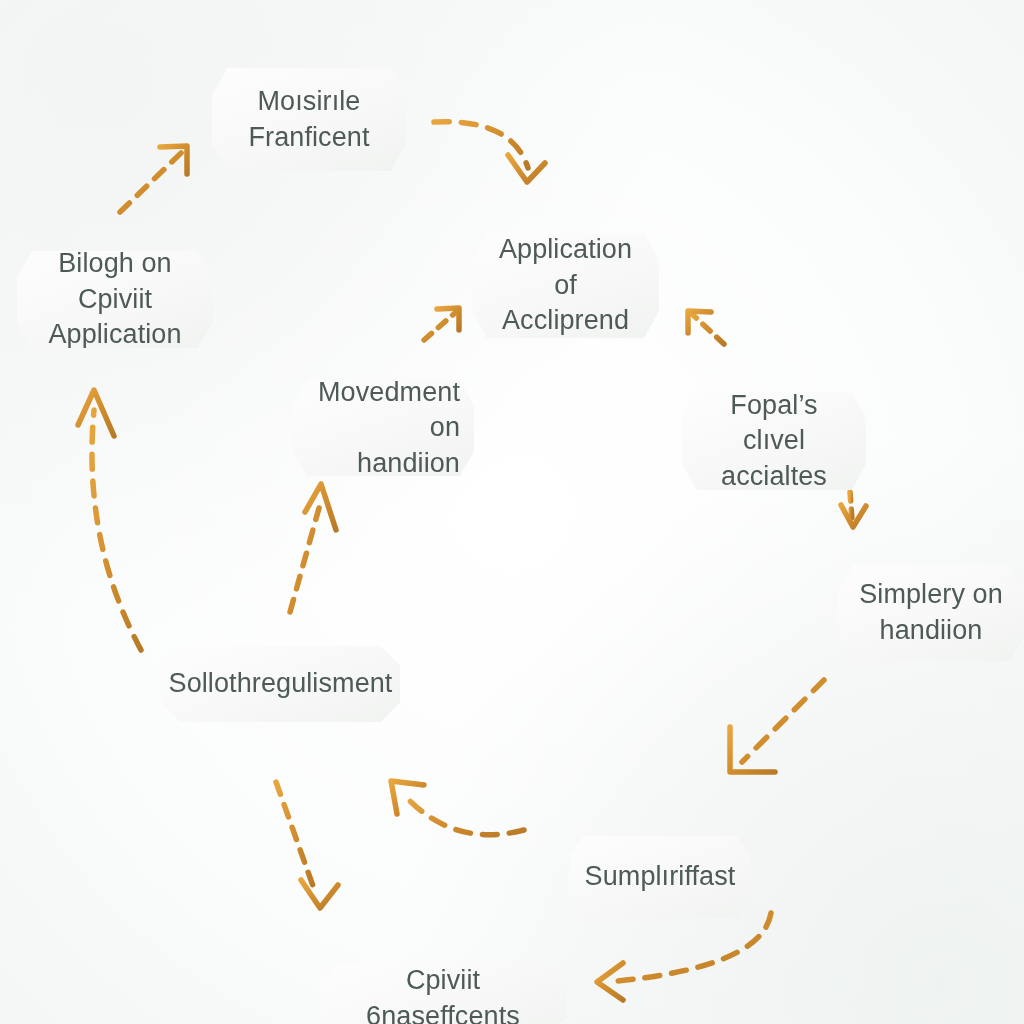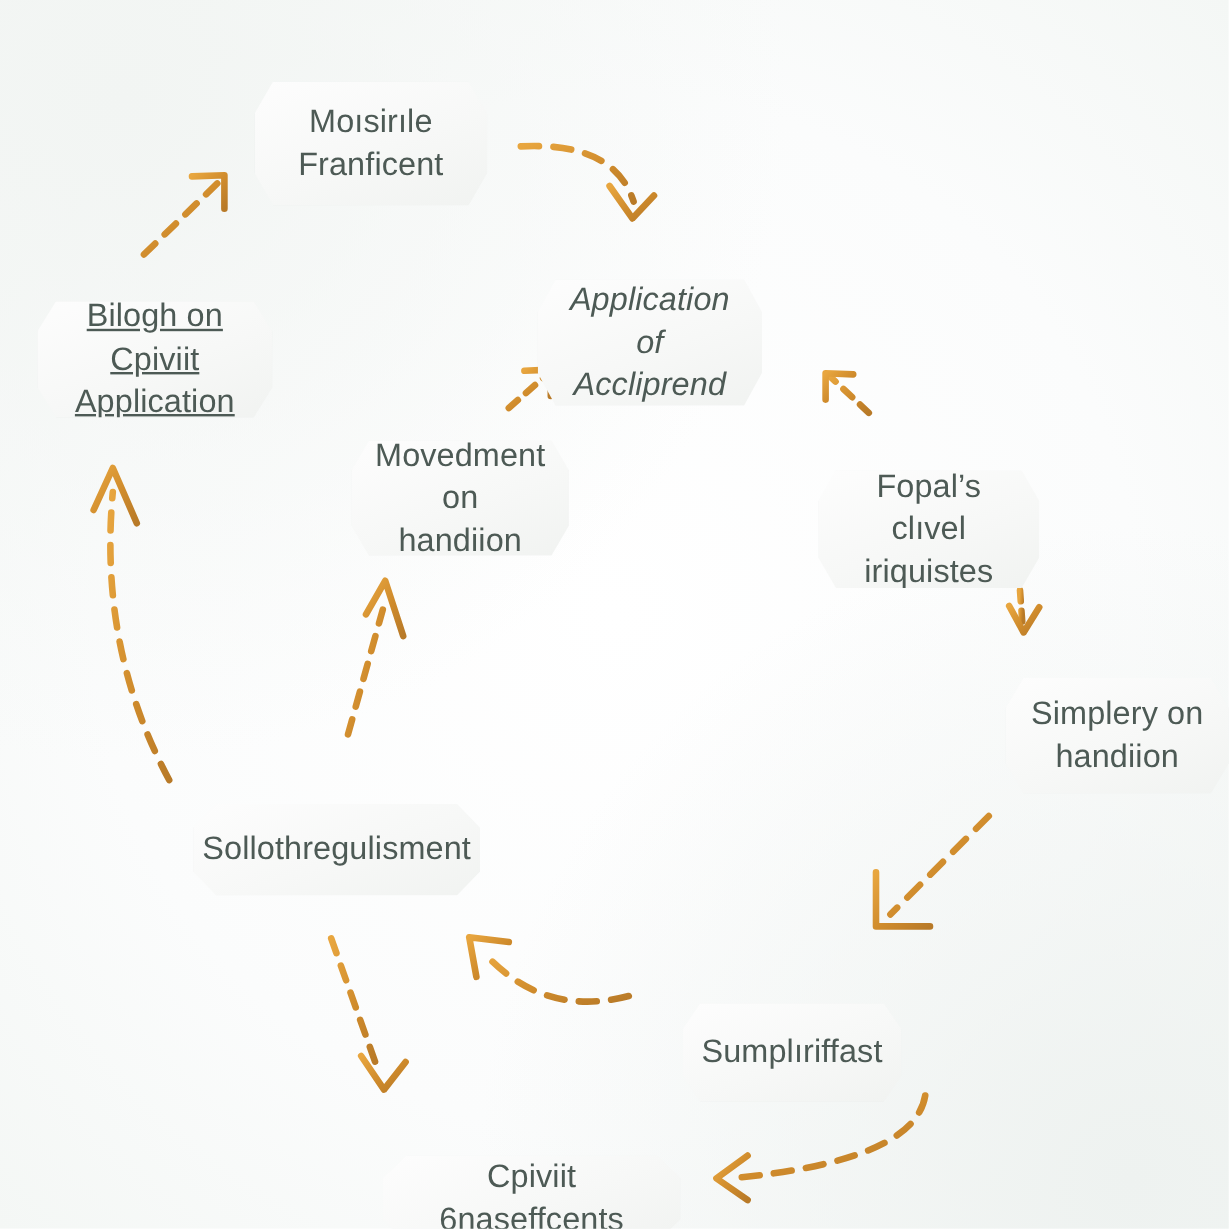--- a/index.html
+++ b/index.html
@@ -52,28 +52,28 @@
       8% 0%, 92% 0%, 100% 26%, 100% 74%,
       92% 100%, 8% 100%, 0% 74%, 0% 26%
     );
     filter: drop-shadow(0 3px 5px rgba(120,130,125,0.20))
             drop-shadow(0 1px 1px rgba(120,130,125,0.12));
   }
   .node span { display: block; }
 
   
   #node-0 { left: 212px; top: 68px;  width: 194px; height: 103px; }
-  #node-1 { left: 448px; top: 233px; width: 187px; height: 105px; font-style: italic; }
+  #node-1 { left: 472px; top: 233px; width: 187px; height: 105px; }
   #node-2 { left: 682px; top: 392px; width: 184px; height: 98px;  }
   #node-3 { left: 838px; top: 565px; width: 186px; height: 96px;  }
   #node-4 { left: 569px; top: 836px; width: 182px; height: 82px;  }
   #node-5 { left: 319px; top: 963px; width: 248px; height: 72px;  }
-  #node-6 { left: 161px; top: 670px; width: 239px; height: 76px;  }
-  #node-7 { left: 293px; top: 367px; width: 181px; height: 96px;  }
-  #node-8 { left: 31px;  top: 251px; width: 196px; height: 97px; text-decoration: underline;  }
+  #node-6 { left: 161px; top: 646px; width: 239px; height: 76px;  }
+  #node-7 { left: 293px; top: 380px; width: 181px; height: 96px; text-align: right;  }
+  #node-8 { left: 17px;  top: 251px; width: 196px; height: 97px;  }
 </style>
 </head>
 <body>
 
 <div id="canvas"></div>
 
 <svg id="arrow-layer" viewBox="0 0 1024 1024" xmlns="http://www.w3.org/2000/svg">
   <defs>
     <linearGradient id="ag" x1="0" y1="0" x2="1" y2="1">
       <stop offset="0%" stop-color="#e8a63f"></stop>
@@ -152,21 +152,21 @@
 <div class="node" id="node-1">
   <div>
     <span>Application of</span>
     <span>Accliprend</span>
   </div>
 </div>
 
 <div class="node" id="node-2">
   <div>
     <span>Fopal’s</span>
-    <span>clıvel iriquistes</span>
+    <span>clıvel accialtes</span>
   </div>
 </div>
 
 <div class="node" id="node-3">
   <div>
     <span>Simplery on</span>
     <span>handiion</span>
   </div>
 </div>
 

